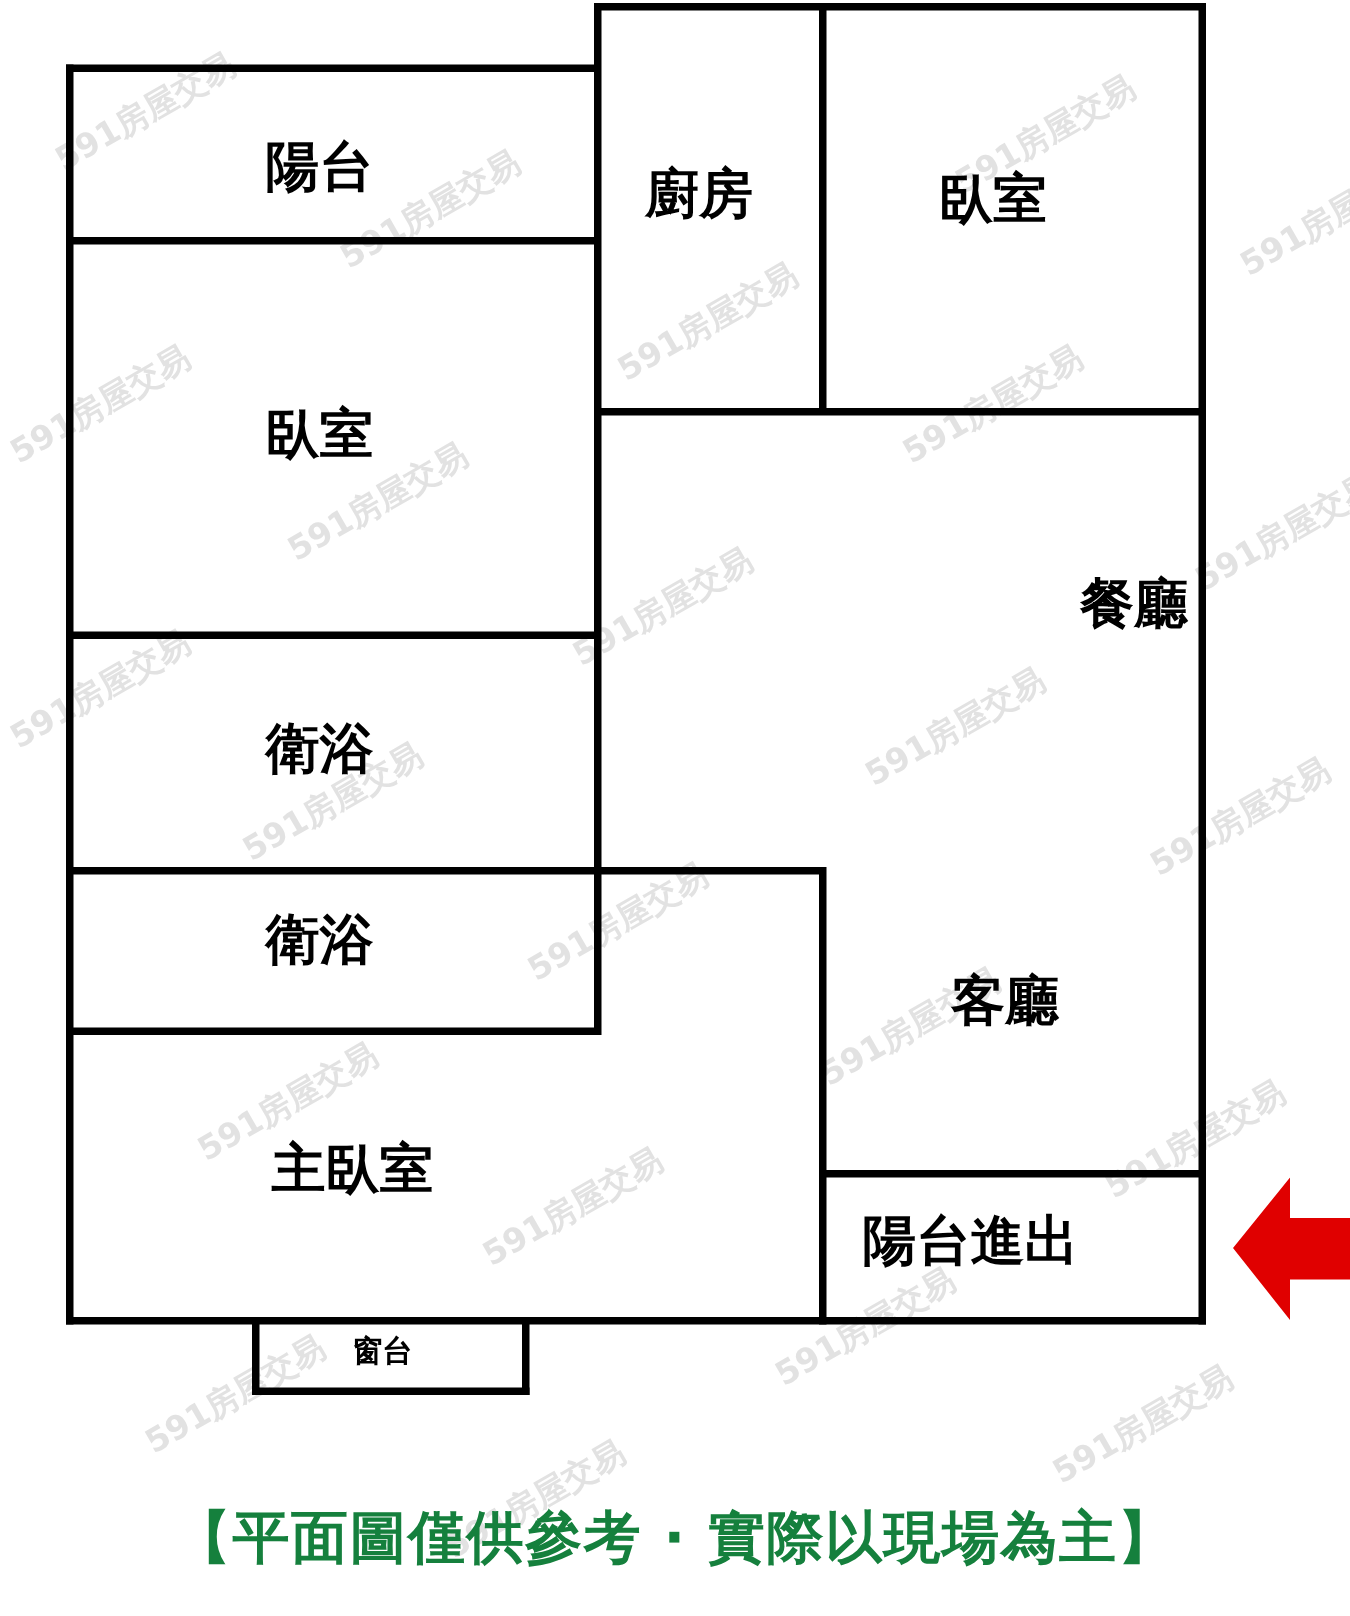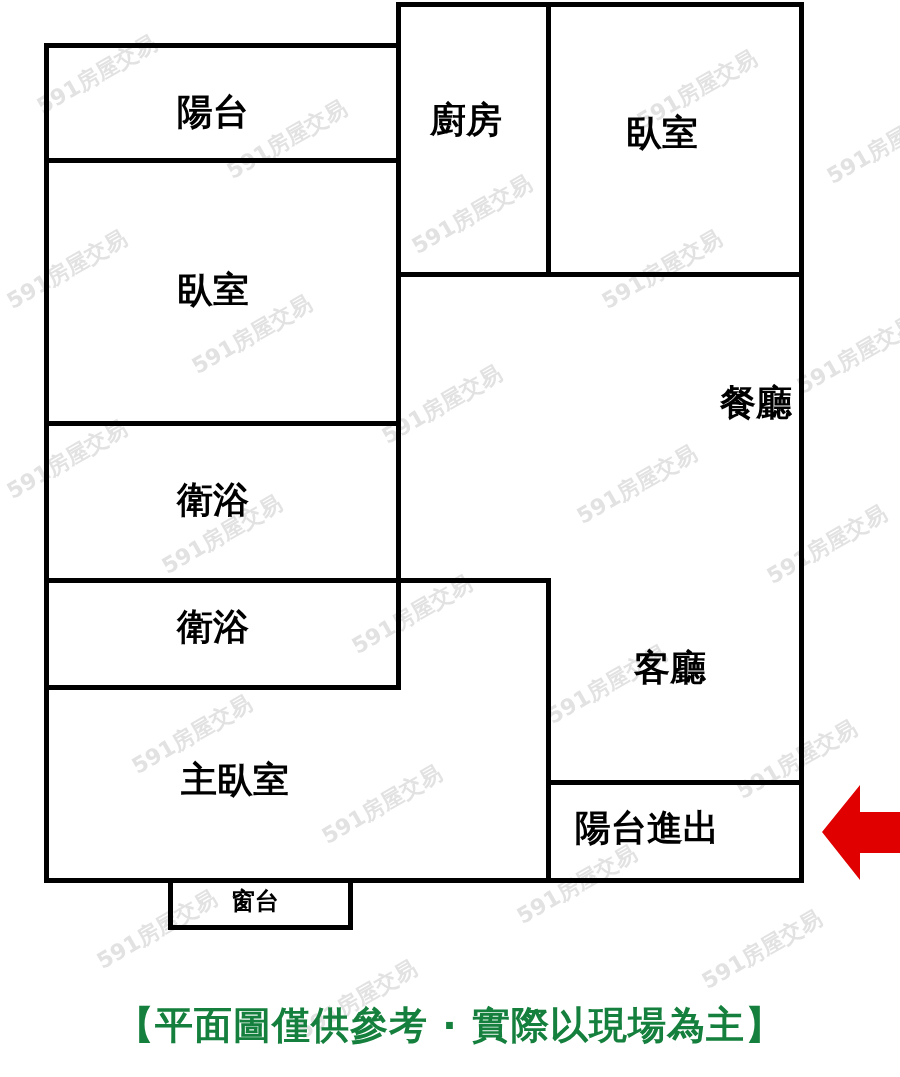--- a/index.html
+++ b/index.html
@@ -1,19 +1,19 @@
 <!DOCTYPE html>
 <html><head>
 <meta charset="utf-8">
 <style>
   html,body{margin:0;padding:0;background:#fff;}
   body{width:900px;height:1077px;position:relative;overflow:hidden;font-family:"DejaVu Sans","Liberation Sans",sans-serif;}
   .wall{position:absolute;background:#000;}
   .label{position:absolute;color:#000;font-size:36px;font-weight:bold;white-space:nowrap;transform:translate(-50%,-50%);}
-  .label.small{font-size:24px;}
+  .label.small{font-size:20px;}
   .wm{position:absolute;color:#e2e2e2;font-size:22px;font-weight:bold;transform:rotate(-30deg);white-space:nowrap;pointer-events:none;}
   .note{position:absolute;left:0;width:900px;top:1000px;text-align:center;color:#15803d;font-size:38px;font-weight:bold;letter-spacing:1px;}
   .arrow{position:absolute;left:822px;top:785px;}
 </style>
 </head>
 <body>
 
 <div>
   <span class="wm" style="left:30px;top:60px">591房屋交易</span>
   <span class="wm" style="left:220px;top:125px">591房屋交易</span>
@@ -61,21 +61,21 @@
   <div class="wall" style="left:546px;top:578px;width:5px;height:305px"></div>
   <div class="wall" style="left:546px;top:780px;width:258px;height:5px"></div>
 
   <div class="wall" style="left:168px;top:878px;width:5px;height:52px"></div>
   <div class="wall" style="left:348px;top:878px;width:5px;height:52px"></div>
   <div class="wall" style="left:168px;top:925px;width:185px;height:5px"></div>
 </div>
 
 <div class="label" style="left:213px;top:112px">陽台</div>
 <div class="label" style="left:213px;top:290px">臥室</div>
-<div class="label" style="left:466px;top:120px">廚房</div>
+<div class="label" style="left:466px;top:130px">廚房</div>
 <div class="label" style="left:662px;top:133px">臥室</div>
 <div class="label" style="left:756px;top:403px">餐廳</div>
 <div class="label" style="left:213px;top:500px">衛浴</div>
 <div class="label" style="left:213px;top:627px">衛浴</div>
 <div class="label" style="left:670px;top:668px">客廳</div>
 <div class="label" style="left:235px;top:780px">主臥室</div>
 <div class="label" style="left:647px;top:828px">陽台進出</div>
 <div class="label small" style="left:255px;top:901px">窗台</div>
 
 <svg class="arrow" width="80" height="95" viewBox="0 0 80 95">

